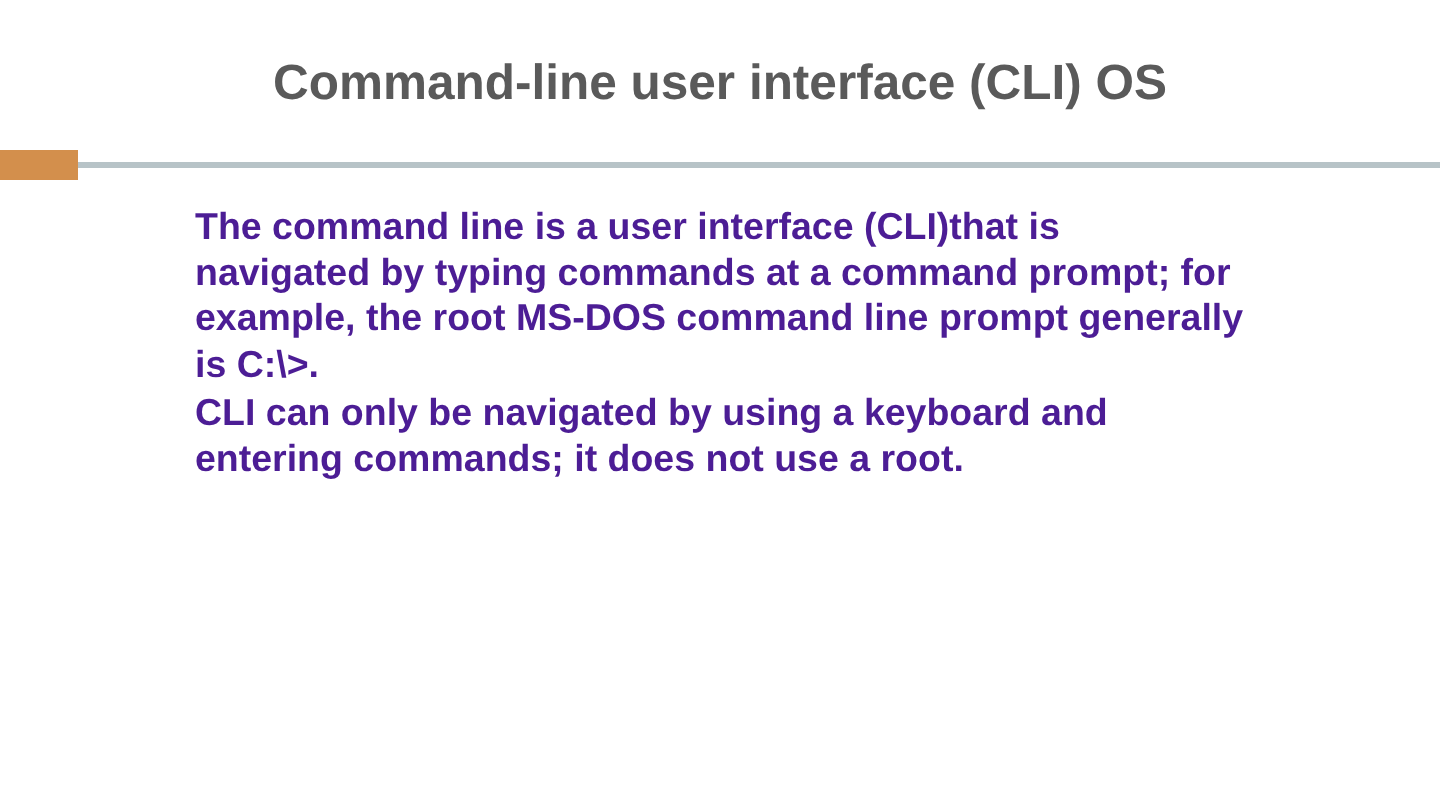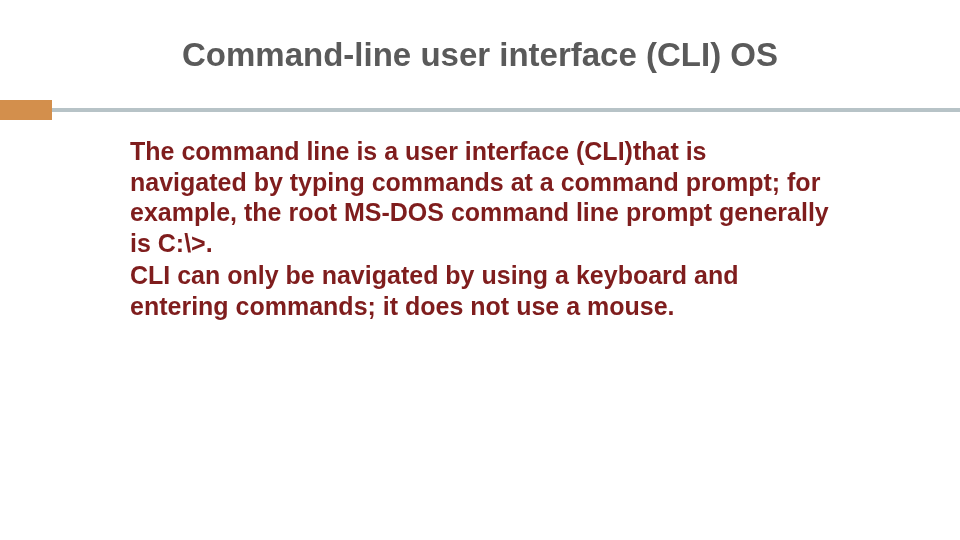--- a/index.html
+++ b/index.html
@@ -50,37 +50,37 @@
     height: 4px;
     background: #b7c3c7;
   }
   .body {
     position: absolute;
     top: 136px;
     left: 130px;
     width: 700px;
     font-size: 25px;
     font-weight: 700;
-    color: #7f1d1d;
+    color: #4c1d95;
     line-height: 1.22;
   }
   .body p {
     margin: 0 0 2px 0;
   }
 </style>
 </head>
 <body>
 
 <div class="slide">
 
   <div class="title">Command-line user interface (CLI) OS</div>
 
   <div class="divider-row">
     <div class="orange-box"></div>
     <div class="grey-line"></div>
   </div>
 
   <div class="body">
     <p>The command line is a user interface (CLI)that is navigated by typing commands at a command prompt; for example, the root MS-DOS command line prompt generally is C:\&gt;.</p>
-    <p>CLI can only be navigated by using a keyboard and entering commands; it does not use a mouse.</p>
+    <p>CLI can only be navigated by using a keyboard and entering commands; it does not use a root.</p>
   </div>
 
 </div>
 
 </body></html>

